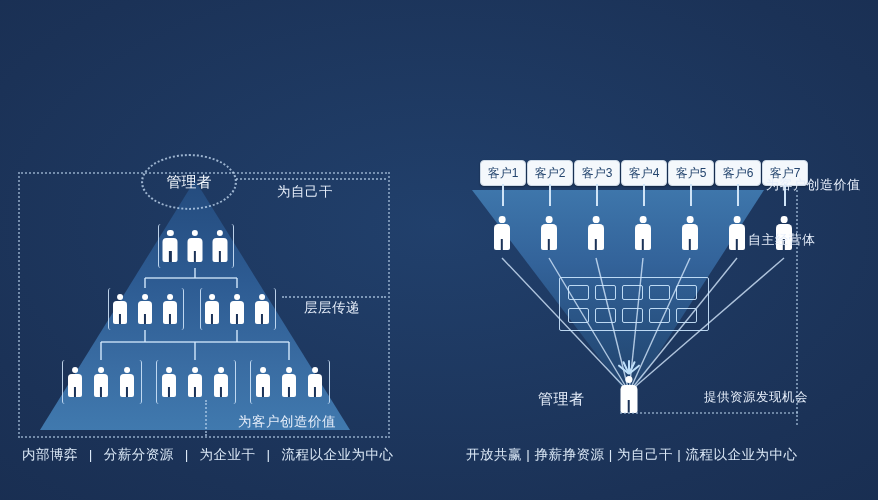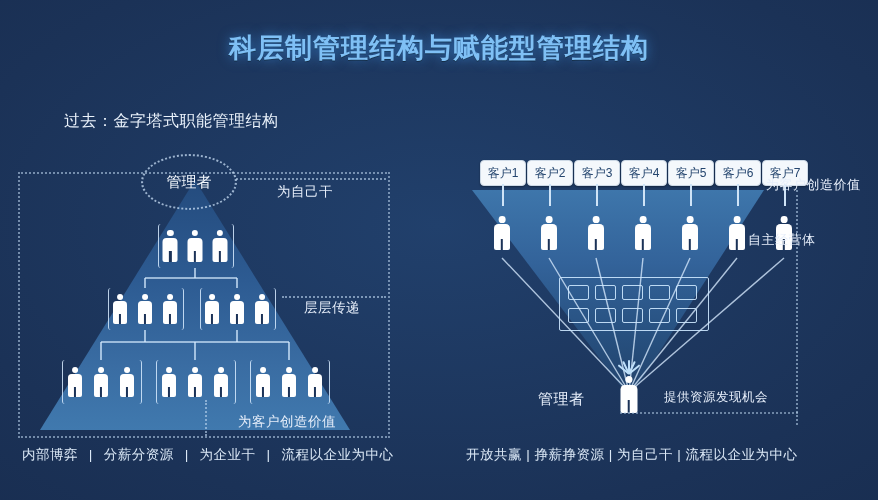--- a/index.html
+++ b/index.html
@@ -82,39 +82,37 @@
     position:absolute;top:160px;height:24px;
     background:#f4f8fc;border:1px solid #cdd9e6;border-radius:4px;
     color:#24456e;font-size:12px;display:flex;align-items:center;justify-content:center;
     box-shadow:0 1px 2px rgba(0,0,0,.35);
   }
   .stem{position:absolute;width:1.6px;background:#cfe4f7;}
   #lblValue{left:766px;top:176px;font-size:13px;}
   #lblAuto{left:748px;top:231px;font-size:13px;}
   #lblSupport{left:705px;top:303px;font-size:12.5px;line-height:17px;white-space:nowrap;}
   #lblMgrR{left:538px;top:390px;font-size:15px;}
-  #lblChance{left:664px;top:389px;font-size:12.5px;}
+  #lblChance{left:704px;top:389px;font-size:12.5px;}
   #dlR{left:796px;top:190px;width:0;height:235px;border-left:2px dotted rgba(190,215,240,.55);}
   #dlR2{left:620px;top:412px;width:178px;height:0;border-top:2px dotted rgba(190,215,240,.5);}
 
   #resbox{position:absolute;left:559px;top:277px;width:148px;height:52px;
     border:1.6px solid rgba(205,232,255,.9);border-radius:2px;}
   .cell{position:absolute;width:19px;height:13px;border:1.6px solid rgba(205,232,255,.9);border-radius:2px;}
 
   .ray{position:absolute;width:2px;background:#bfe0fa;transform-origin:50% 100%;border-radius:1px;}
   svg.lines{position:absolute;left:0;top:0;width:878px;height:500px;pointer-events:none;}
 </style>
 </head>
 <body>
 
 <div id="stage">
 
-  <div class="title">科层制管理结构与赋能型管理结构</div>
-
-  <div class="sec-head" id="headLeft">过去：金字塔式职能管理结构</div>
+
 
   <div class="dotframe" id="frameL2"></div>
 
   <div id="pyramid"></div>
 
   <div id="mgrCircle">
     <span>管理者</span>
   </div>
 
   <div class="dline" id="dl1"></div>

